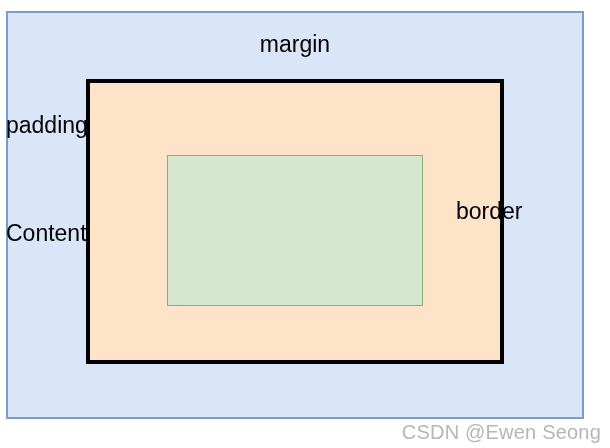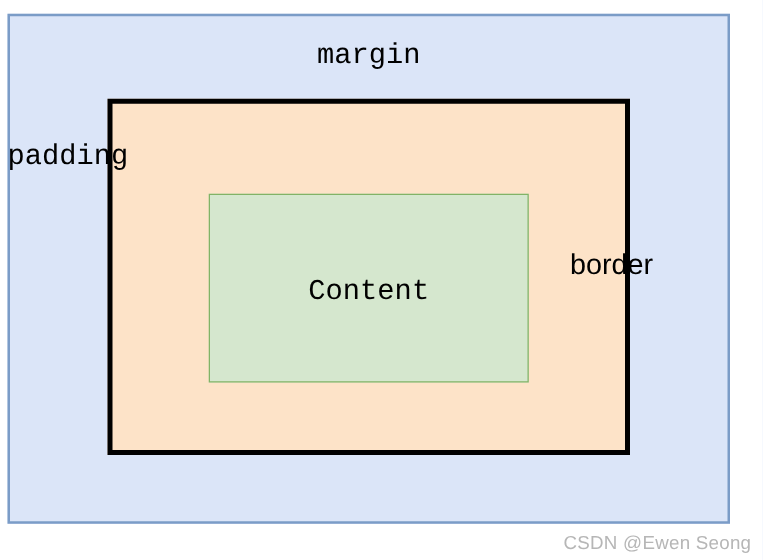--- a/index.html
+++ b/index.html
@@ -82,43 +82,42 @@
     left: 0;
     right: 0;
     top: 114px;
     text-align: left;
   }
 
   .label-content {
     left: 0;
     right: 0;
     top: 222px;
-    text-align: center;
+    text-align: left;
   }
 
   .label-border {
     left: 456px;
     top: 200px;
     text-align: left;
   }
 
   
   .centered-on-boxes {
     left: 6px;
     width: 578px;
-    font-family: Liberation Mono, monospace;
   }
 
   
   .watermark {
     position: absolute;
     right: 9px;
     bottom: 6px;
     color: #b6b6b6;
-    font-size: 15px;
+    font-size: 20px;
     line-height: 1;
     letter-spacing: 0.2px;
     white-space: nowrap;
     font-family: "Liberation Sans", sans-serif;
   }
 </style>
 </head>
 <body>
 
 <div id="diagram">

